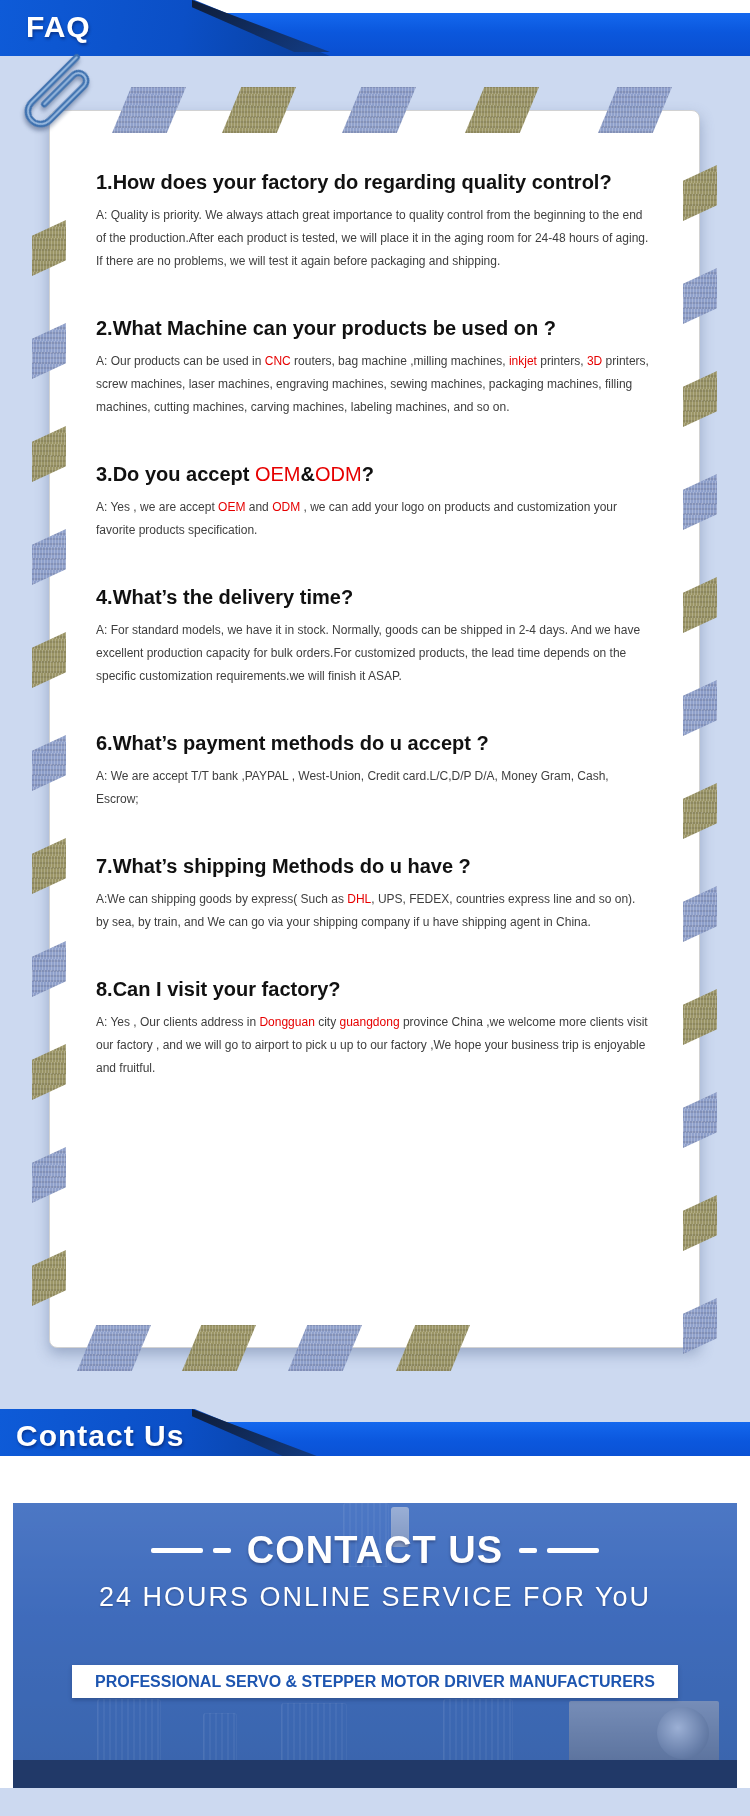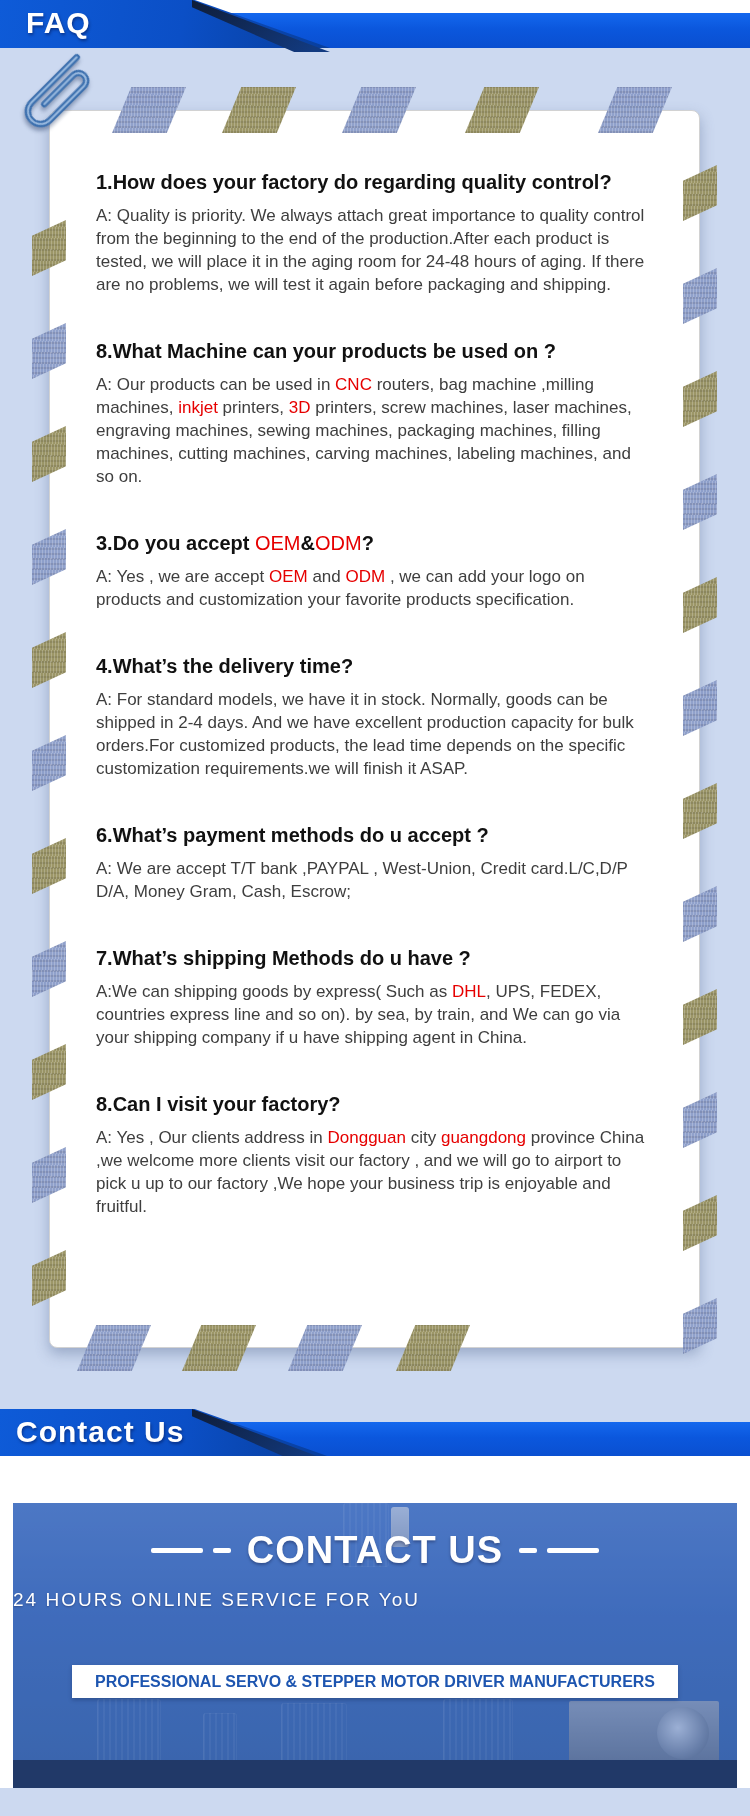--- a/index.html
+++ b/index.html
@@ -6,41 +6,41 @@
     --banner-blue:#0b57dd; --banner-dark:#0a46b0; --fold:#0f1d38;
     --page-bg:#ccd9f0; --accent-red:#e60000; --answer-text:#3e3e3e; --question-text:#111111;
     --tape-blue:#8b9cc9; --tape-olive:#97915f; --contact-bg:#3e6cba; --tagline-text:#1d55b0;
   }
   html,body{margin:0;padding:0;}
   body{font-family:"Liberation Sans","DejaVu Sans",sans-serif;}
   .page{position:relative;width:750px;height:1816px;background:var(--page-bg);overflow:hidden;}
 
   
   .top-white{position:absolute;left:0;top:0;width:100%;height:13px;background:#ffffff;}
-  .ribbon{position:absolute;left:0;width:100%;height:48px;}
+  .ribbon{position:absolute;left:0;width:100%;height:56px;}
   .ribbon .bar{position:absolute;left:0;right:0;top:13px;bottom:0;
     background:linear-gradient(180deg,#1468ee 0%,var(--banner-blue) 45%,#0a4fd0 100%);}
   .ribbon .left{position:absolute;left:0;top:0;width:330px;height:100%;
     background:linear-gradient(100deg,#0e5bd8 0%,#0b4fc6 55%,#083e9c 100%);
     clip-path:polygon(0 0,59% 0,100% 100%,0 100%);}
   .ribbon .fold{position:absolute;left:192px;top:0;width:138px;height:52px;
     background:linear-gradient(135deg,var(--fold) 0%,#123a80 90%);
     clip-path:polygon(0 0,100% 100%,74% 100%,0 14%);}
   .ribbon .label{position:absolute;left:26px;top:50%;transform:translateY(-52%);
     color:#fff;font-weight:bold;font-size:30px;letter-spacing:1px;
     text-shadow:1px 2px 3px rgba(0,0,40,.4);}
   .ribbon.contact-ribbon .label{left:16px;}
 
   
   .card{position:absolute;left:49px;top:110px;width:651px;height:1238px;background:#ffffff;
     border:1px solid #d2d2d2;border-radius:8px;box-shadow:0 6px 14px rgba(90,110,150,.45);
     box-sizing:border-box;z-index:1;}
   .card-content{padding:58px 50px 0 46px;}
   .qa h3{margin:0 0 9px 0;font-size:20px;line-height:26px;color:var(--question-text);font-weight:bold;}
-  .qa p{margin:0 0 42px 0;font-size:17px;line-height:23px;color:var(--answer-text);}
+  .qa p{margin:0 0 42px 0;font-size:12px;line-height:23px;color:var(--answer-text);}
   .qa .red{color:var(--accent-red);font-weight:normal;}
 
   
   .tape{position:absolute;z-index:2;opacity:.95;
     background-image:
       repeating-linear-gradient(95deg,rgba(255,255,255,.22) 0 1px,rgba(255,255,255,0) 1px 3px),
       repeating-linear-gradient(0deg,rgba(0,0,0,.10) 0 2px,rgba(0,0,0,0) 2px 5px);}
   .tape.h{width:74px;height:46px;clip-path:polygon(26% 0,100% 0,74% 100%,0 100%);}
   .tape.v{width:34px;height:56px;clip-path:polygon(0 28%,100% 0,100% 72%,0 100%);}
   .tape.blue{background-color:var(--tape-blue);}
@@ -66,22 +66,22 @@
   .shelf{position:absolute;left:0;bottom:0;width:100%;height:28px;background:#0d1830;z-index:0;}
   .ci-overlay{position:absolute;inset:0;background:rgba(64,108,190,.40);z-index:1;}
   .ci-head{position:absolute;left:0;top:26px;width:100%;display:flex;align-items:center;
     justify-content:center;gap:16px;z-index:2;}
   .ci-head h2{margin:0;color:#fff;font-size:38px;font-weight:bold;letter-spacing:1px;
     text-shadow:0 2px 3px rgba(0,0,30,.3);}
   .dashes{display:flex;align-items:center;gap:10px;}
   .dash{height:5px;background:#fff;border-radius:2px;}
   .dash.long{width:52px;}
   .dash.short{width:18px;}
-  .ci-sub{position:absolute;left:0;top:86px;width:100%;color:#fff;
-    font-size:19px;letter-spacing:2px;z-index:2;text-shadow:0 1px 2px rgba(0,0,30,.3);}
+  .ci-sub{position:absolute;left:0;top:79px;width:100%;text-align:center;color:#fff;
+    font-size:27px;letter-spacing:2px;z-index:2;text-shadow:0 1px 2px rgba(0,0,30,.3);}
   .ci-bar{position:absolute;top:162px;left:50%;transform:translateX(-50%);width:606px;height:33px;
     background:#ffffff;display:flex;align-items:center;justify-content:center;z-index:2;
     box-shadow:0 2px 4px rgba(0,10,40,.25);}
   .ci-bar span{color:var(--tagline-text);font-weight:bold;font-size:16px;white-space:nowrap;}
 </style>
 </head>
 <body>
 
 <div class="page">
 
@@ -93,21 +93,21 @@
     <div class="label">FAQ</div>
   </div>
 
   <div class="card">
     <div class="card-content">
         <div class="qa">
           <h3><span>1.How does your factory do regarding quality control?</span></h3>
           <p><span>A: Quality is priority. We always attach great importance to quality control from the beginning to the end of the production.After each product is tested, we will place it in the aging room for 24-48 hours of aging. If there are no problems, we will test it again before packaging and shipping.</span></p>
         </div>
         <div class="qa">
-          <h3><span>8.What Machine can your products be used on ?</span></h3>
+          <h3><span>2.What Machine can your products be used on ?</span></h3>
           <p><span>A: Our products can be used in </span><span class="red">CNC</span><span> routers, bag machine ,milling machines, </span><span class="red">inkjet</span><span> printers, </span><span class="red">3D</span><span> printers, screw machines, laser machines, engraving machines, sewing machines, packaging machines, filling machines, cutting machines, carving machines, labeling machines, and so on.</span></p>
         </div>
         <div class="qa">
           <h3><span>3.Do you accept </span><span class="red">OEM</span><span>&amp;</span><span class="red">ODM</span><span>?</span></h3>
           <p><span>A: Yes , we are accept </span><span class="red">OEM</span><span> and </span><span class="red">ODM</span><span> , we can add your logo on products and customization your favorite products specification.</span></p>
         </div>
         <div class="qa">
           <h3><span>4.What’s the delivery time?</span></h3>
           <p><span>A: For standard models, we have it in stock. Normally, goods can be shipped in 2-4 days. And we have excellent production capacity for bulk orders.For customized products, the lead time depends on the specific customization requirements.we will finish it ASAP.</span></p>
         </div>

